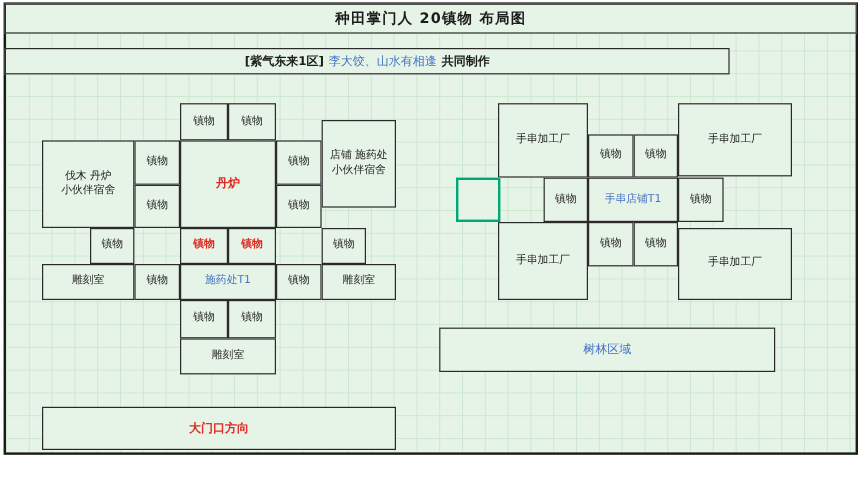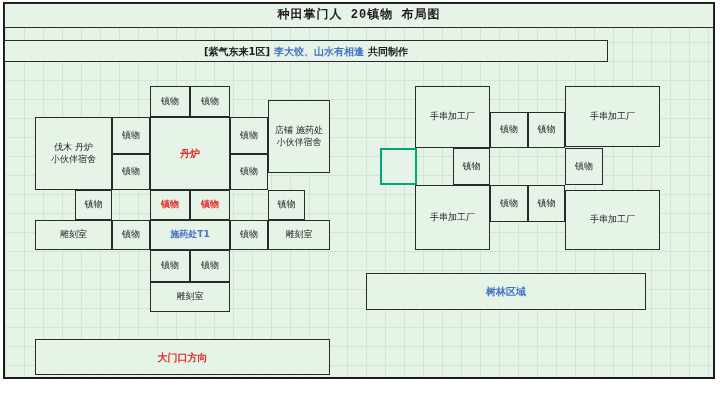--- a/index.html
+++ b/index.html
@@ -24,32 +24,32 @@
     background:var(--cell-fill);
     display:flex; flex-direction:column;
     align-items:center; justify-content:center;
     text-align:center;
     font-size:9px; line-height:1.3; color:#1c1c1c;
     overflow:hidden; white-space:nowrap;
   }
   .title-box { font-weight:bold; font-size:12px; letter-spacing:1px; }
   .credit-box { font-size:10px; font-weight:bold; flex-direction:row; gap:4px; }
   .red  { color:var(--red);  font-weight:bold; }
-  .blue { color:var(--blue); font-weight:bold; }
+  .blue { color:var(--blue); font-weight:normal; }
   .big  { font-size:10px; }
   .highlight-cell { border:2px solid var(--highlight); background:var(--cell-fill); }
   .two-line span { display:block; }
 </style>
 </head>
 <body>
 
 <div id="canvas">
   <div class="sheet"></div>
 
-  <div class="box title-box" style="left:4px;top:3px;width:710px;height:25px;font-family:Liberation Mono, monospace;">种田掌门人 20镇物 布局图</div>
+  <div class="box title-box" style="left:4px;top:3px;width:710px;height:25px;">种田掌门人 20镇物 布局图</div>
 
   <div class="box credit-box" style="left:4px;top:40px;width:604px;height:22px;">
     <span>[紫气东来1区]</span>
     <span class="blue">李大饺、山水有相逢</span>
     <span>共同制作</span>
   </div>
 
   <div class="box" style="left:150px;top:86px;width:40px;height:31px;">镇物</div>
   <div class="box" style="left:190px;top:86px;width:40px;height:31px;">镇物</div>
 
@@ -90,20 +90,21 @@
   <div class="box red big" style="left:35px;top:339px;width:295px;height:36px;text-align:right;">大门口方向</div>
 
   <div class="box" style="left:415px;top:86px;width:75px;height:62px;">手串加工厂</div>
   <div class="box" style="left:565px;top:86px;width:95px;height:61px;">手串加工厂</div>
 
   <div class="box" style="left:490px;top:112px;width:38px;height:36px;">镇物</div>
   <div class="box" style="left:528px;top:112px;width:37px;height:36px;">镇物</div>
 
   <div class="box highlight-cell" style="left:380px;top:148px;width:37px;height:37px;"></div>
   <div class="box" style="left:453px;top:148px;width:37px;height:37px;">镇物</div>
+  <div class="box blue" style="left:490px;top:148px;width:75px;height:37px;">手串店铺T1</div>
   <div class="box" style="left:565px;top:148px;width:38px;height:37px;">镇物</div>
 
   <div class="box" style="left:415px;top:185px;width:75px;height:65px;">手串加工厂</div>
   <div class="box" style="left:490px;top:185px;width:38px;height:37px;">镇物</div>
   <div class="box" style="left:528px;top:185px;width:37px;height:37px;">镇物</div>
   <div class="box" style="left:565px;top:190px;width:95px;height:60px;">手串加工厂</div>
 
   <div class="box blue big" style="left:366px;top:273px;width:280px;height:37px;">树林区域</div>
 </div>
 

